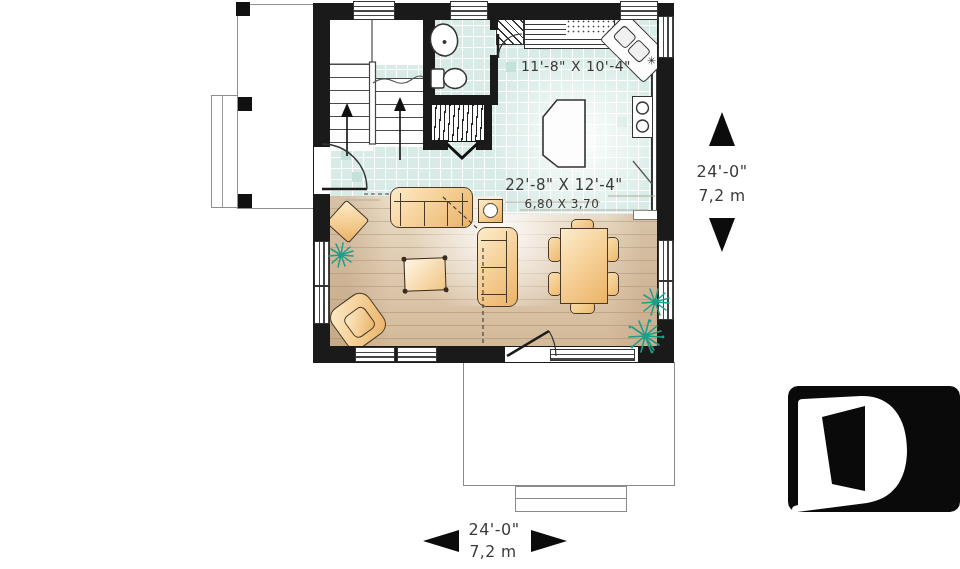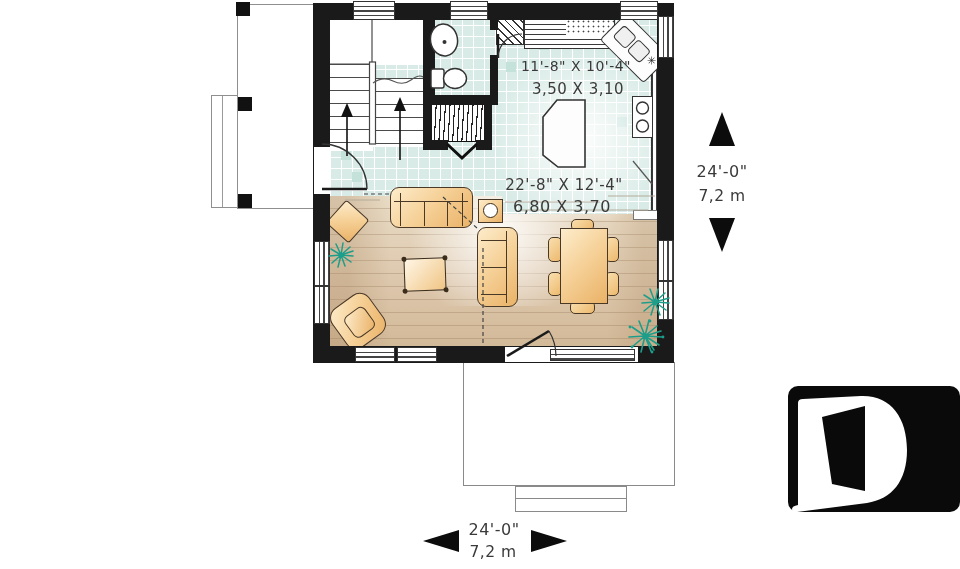--- a/index.html
+++ b/index.html
@@ -192,23 +192,22 @@
     <circle cx="630" cy="327" r="1.4" fill="#1d9e8a"></circle>
     <circle cx="650" cy="321" r="1.4" fill="#1d9e8a"></circle>
 
     <polygon points="722,112 709,146 735,146" fill="#0c0c0c"></polygon>
     <polygon points="709,218 735,218 722,252" fill="#0c0c0c"></polygon>
     <polygon points="423,541 459,530 459,552" fill="#0c0c0c"></polygon>
     <polygon points="567,541 531,530 531,552" fill="#0c0c0c"></polygon>
   </svg>
 
   <div class="dim-text" style="left:510px;top:58px;width:132px;font-size:14px;">11'-8" X 10'-4"</div>
-  <div class="dim-text" style="left:512px;top:80px;width:132px;font-size:15px;">3,50 X 3,10</div>
   <div class="dim-text" style="left:498px;top:176px;width:132px;font-size:15px;">22'-8" X 12'-4"</div>
-  <div class="dim-text" style="left:496px;top:197px;width:132px;font-size:16px;">6,80 X 3,70</div>
+  <div class="dim-text" style="left:496px;top:197px;width:132px;font-size:12px;">6,80 X 3,70</div>
   <div class="dim-text" style="left:672px;top:162px;width:100px;font-size:16px;">24'-0"</div>
   <div class="dim-text" style="left:672px;top:187px;width:100px;font-size:15.5px;">7,2 m</div>
   <div class="dim-text" style="left:434px;top:520px;width:120px;font-size:16px;">24'-0"</div>
   <div class="dim-text" style="left:433px;top:543px;width:120px;font-size:15.5px;">7,2 m</div>
 
   <div class="abs" style="left:788px;top:386px;width:172px;height:126px;background:#0a0a0a;border-radius:10px;z-index:35;">
     <svg width="172" height="126" viewBox="0 0 172 126">
       <path fill="#ffffff" fill-rule="evenodd" d="M 10 17 Q 10 13 15 13 L 73 10 C 103 9 119 32 119 64 C 119 95 104 113 79 117 L 9 126 Q 4 127 4 123 Q 4 120 10 119 Z M 34 31 L 77 20 L 77 105 L 44 98 Z"></path>
     </svg>
   </div>

